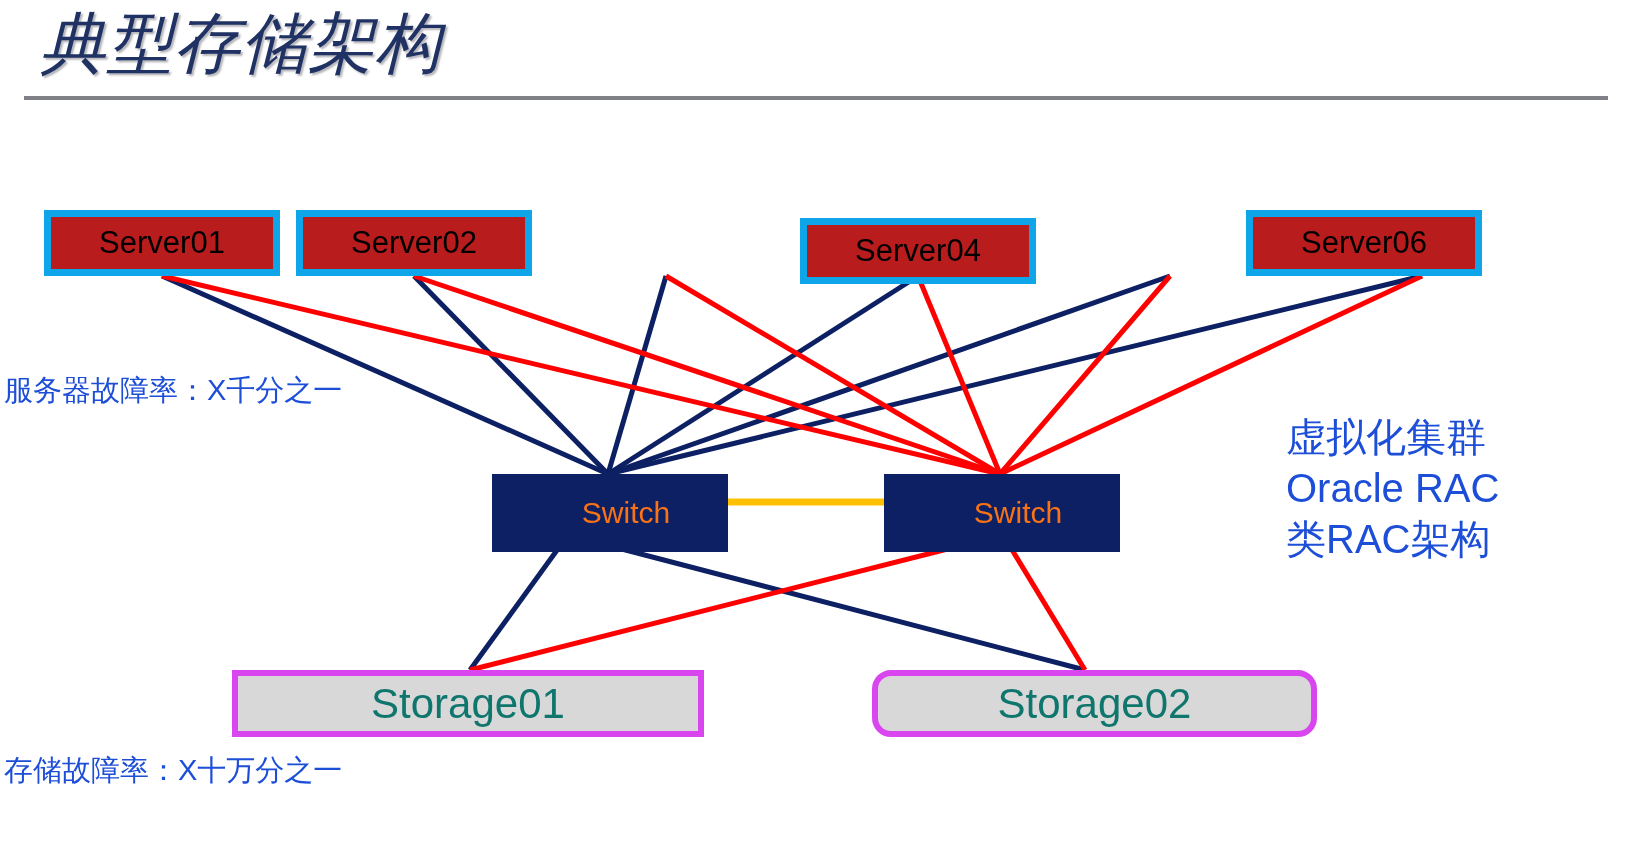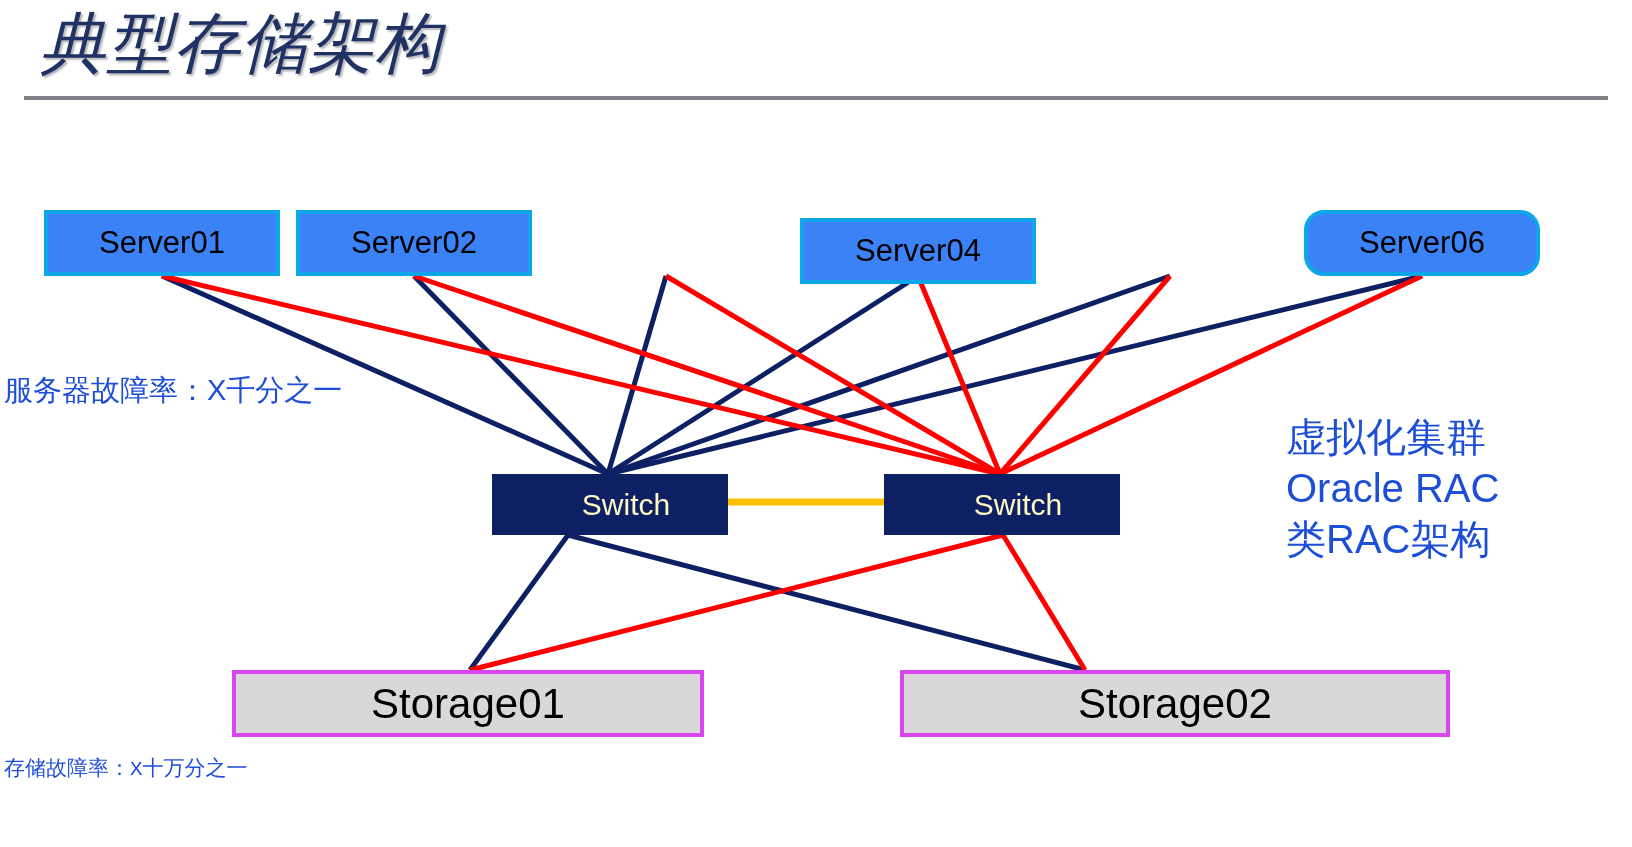--- a/index.html
+++ b/index.html
@@ -53,66 +53,65 @@
   
   .node {
     position: absolute;
     box-sizing: border-box;
     display: flex;
     align-items: center;
     justify-content: center;
     white-space: nowrap;
   }
   .node.server {
-    background: #3b82f6;
-    border: 4px solid #0ea5e9;
+    background: #b91c1c;
+    border: 7px solid #0ea5e9;
     color: #000000;
     font-size: 31px;
     height: 66px;
     width: 236px;
     top: 210px;
     text-align: right;
   }
   .node.storage {
     background: #d8d8d8;
-    border: 4px solid #d946ef;
-    color: #000000;
+    border: 6px solid #d946ef;
+    color: #0f766e;
     font-size: 42px;
     height: 67px;
     top: 670px;
   }
   .node.switch {
     background: #0c2063;
     border: none;
-    color: #fef9c3;
+    color: #f97316;
     font-size: 30px;
-    height: 61px;
+    height: 78px;
     width: 236px;
     top: 474px;
     padding-left: 32px;
   }
 
   
   .annot {
     position: absolute;
     color: #1d4ed8;
     white-space: nowrap;
   }
   #annot-server-fail {
     left: 4px;
     top: 372px;
     font-size: 29px;
     line-height: 36px;
   }
   #annot-storage-fail {
     left: 4px;
     top: 752px;
-    font-size: 21px;
+    font-size: 29px;
     line-height: 36px;
-    font-family: Liberation Mono, monospace;
   }
   #annot-cluster {
     left: 1286px;
     top: 412px;
     font-size: 40px;
     line-height: 51px;
   }
   #annot-cluster div {
     white-space: nowrap;
   }
@@ -159,35 +158,35 @@
 
   <div class="node server" style="left:44px;">
     <span>Server01</span>
   </div>
   <div class="node server" style="left:296px;">
     <span>Server02</span>
   </div>
   <div class="node server" style="left:800px;margin-top:8px;">
     <span>Server04</span>
   </div>
-  <div class="node server" style="left:1304px;border-radius:20px;">
+  <div class="node server" style="left:1246px;">
     <span>Server06</span>
   </div>
 
   <div class="node switch" style="left:492px;">
     <span>Switch</span>
   </div>
   <div class="node switch" style="left:884px;">
     <span>Switch</span>
   </div>
 
   <div class="node storage" style="left:232px; width:472px;">
     <span>Storage01</span>
   </div>
-  <div class="node storage" style="left:900px; width:550px;">
+  <div class="node storage" style="left:872px; width:445px;border-radius:19px;">
     <span>Storage02</span>
   </div>
 
   <div class="annot" id="annot-server-fail">服务器故障率：X千分之一</div>
 
   <div class="annot" id="annot-storage-fail">存储故障率：X十万分之一</div>
 
   <div class="annot" id="annot-cluster">
     <div>虚拟化集群</div>
     <div>Oracle RAC</div>

